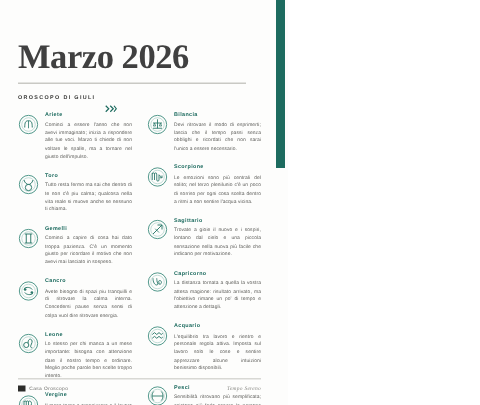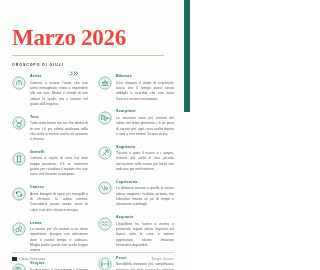--- a/index.html
+++ b/index.html
@@ -20,21 +20,21 @@
     background:#1d6b5f;
   }
   .content{
     position:absolute;left:12px;top:0;right:18px;bottom:0;
   }
   .title{
     font-family:"Liberation Serif", serif;
     font-weight:bold;
     font-size:23px;
     letter-spacing:-0.3px;
-    color:#ef4444;
+    color:#404040;
     margin:0;
     padding-top:26px;
     line-height:1.05;
   }
   .title-rule{
     height:1px;background:#c9c9c4;
     margin-top:5px;margin-bottom:6px;
     width:152px;
   }
   .subrow{

